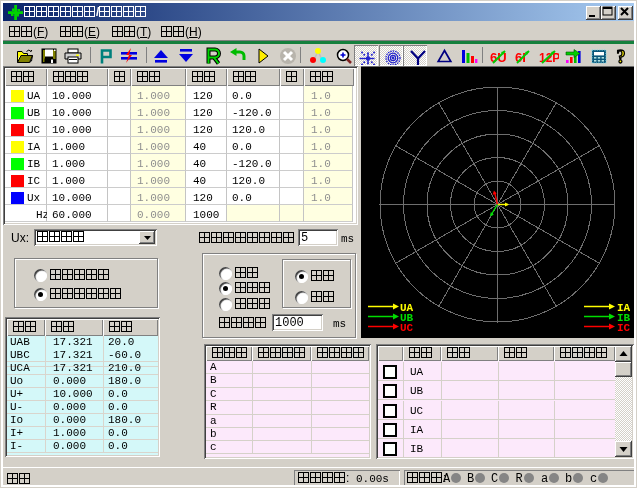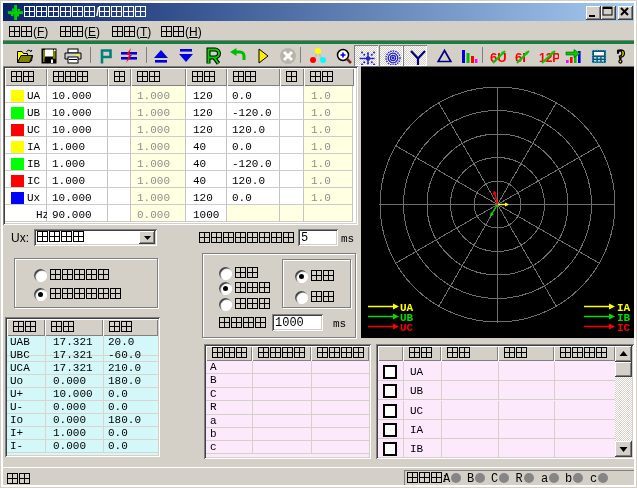--- a/index.html
+++ b/index.html
@@ -311,21 +311,21 @@
         <div class="abs mono" style="left: 126px; top: 0px; width: 55px; height: 100%; background: rgb(255, 255, 225); border-right: 1px solid rgb(196, 196, 196); border-bottom: 1px solid rgb(204, 204, 204); overflow: hidden; white-space: nowrap; padding-left: 6px; padding-top: 4px;"><span style="color: rgb(143, 143, 143);">1.000</span></div>
         <div class="abs mono" style="left: 181px; top: 0px; width: 41px; height: 100%; background: rgb(255, 255, 255); border-right: 1px solid rgb(196, 196, 196); border-bottom: 1px solid rgb(204, 204, 204); overflow: hidden; white-space: nowrap; padding-left: 7px; padding-top: 4px;">120</div>
         <div class="abs mono" style="left: 222px; top: 0px; width: 53px; height: 100%; background: rgb(255, 255, 255); border-right: 1px solid rgb(196, 196, 196); border-bottom: 1px solid rgb(204, 204, 204); overflow: hidden; white-space: nowrap; padding-left: 5px; padding-top: 4px;">0.0</div>
         <div class="abs mono" style="left: 275px; top: 0px; width: 24px; height: 100%; background: rgb(255, 255, 255); border-right: 1px solid rgb(196, 196, 196); border-bottom: 1px solid rgb(204, 204, 204); overflow: hidden; white-space: nowrap; padding-left: 5px; padding-top: 4px;"></div>
         <div class="abs mono" style="left: 299px; top: 0px; width: 49px; height: 100%; background: rgb(255, 255, 225); border-right: 1px solid rgb(196, 196, 196); border-bottom: 1px solid rgb(204, 204, 204); overflow: hidden; white-space: nowrap; padding-left: 7px; padding-top: 4px;"><span style="color: rgb(143, 143, 143);">1.0</span></div>
       </div>
       <div class="row" style="left: 0px; top: 119px; width: 351px; height: 17px;">
         <div class="abs mono" style="left: 0px; top: 0px; width: 42px; height: 100%; background: rgb(255, 255, 255); border-right: 1px solid rgb(196, 196, 196); border-bottom: 1px solid rgb(204, 204, 204); overflow: visible; white-space: nowrap; padding-left: 5px; padding-top: 4px;">
           <span class="abs" style="left: 31px; top: 4px;">Hz</span>
         </div>
-        <div class="abs mono" style="left: 42px; top: 0px; width: 61px; height: 100%; background: rgb(255, 255, 255); border-right: 1px solid rgb(196, 196, 196); border-bottom: 1px solid rgb(204, 204, 204); overflow: hidden; white-space: nowrap; padding-left: 5px; padding-top: 4px;">90.000</div>
+        <div class="abs mono" style="left: 42px; top: 0px; width: 61px; height: 100%; background: rgb(255, 255, 255); border-right: 1px solid rgb(196, 196, 196); border-bottom: 1px solid rgb(204, 204, 204); overflow: hidden; white-space: nowrap; padding-left: 5px; padding-top: 4px;">60.000</div>
         <div class="abs mono" style="left: 103px; top: 0px; width: 23px; height: 100%; background: rgb(255, 255, 255); border-right: 1px solid rgb(196, 196, 196); border-bottom: 1px solid rgb(204, 204, 204); overflow: hidden; white-space: nowrap; padding-left: 5px; padding-top: 4px;"></div>
         <div class="abs mono" style="left: 126px; top: 0px; width: 55px; height: 100%; background: rgb(255, 255, 225); border-right: 1px solid rgb(196, 196, 196); border-bottom: 1px solid rgb(204, 204, 204); overflow: hidden; white-space: nowrap; padding-left: 6px; padding-top: 4px;"><span style="color: rgb(143, 143, 143);">0.000</span></div>
         <div class="abs mono" style="left: 181px; top: 0px; width: 41px; height: 100%; background: rgb(255, 255, 255); border-right: 1px solid rgb(196, 196, 196); border-bottom: 1px solid rgb(204, 204, 204); overflow: hidden; white-space: nowrap; padding-left: 7px; padding-top: 4px;">1000</div>
         <div class="abs mono" style="left: 222px; top: 0px; width: 53px; height: 100%; background: rgb(255, 255, 225); border-right: 1px solid rgb(196, 196, 196); border-bottom: 1px solid rgb(204, 204, 204); overflow: hidden; white-space: nowrap; padding-left: 5px; padding-top: 4px;"></div>
         <div class="abs mono" style="left: 275px; top: 0px; width: 24px; height: 100%; background: rgb(255, 255, 225); border-right: 1px solid rgb(196, 196, 196); border-bottom: 1px solid rgb(204, 204, 204); overflow: hidden; white-space: nowrap; padding-left: 5px; padding-top: 4px;"></div>
         <div class="abs mono" style="left: 299px; top: 0px; width: 49px; height: 100%; background: rgb(255, 255, 225); border-right: 1px solid rgb(196, 196, 196); border-bottom: 1px solid rgb(204, 204, 204); overflow: hidden; white-space: nowrap; padding-left: 7px; padding-top: 4px;"><span style="color: rgb(143, 143, 143);"></span></div>
       </div>
     </div>
 </div>
 
@@ -364,21 +364,21 @@
 <div class="abs field" style="left:272px;top:314px;width:51px;height:17px">
     <span class="abs" style="left:3px;top:2px">1000</span>
   </div>
 <div class="abs mono" style="left:333px;top:318px">ms</div>
 
 <div class="abs sunk" style="left:5px;top:317px;width:155px;height:140px;background:#d4f8f9">
   <div class="hcell" style="left:2px;top:2px;width:38px;height:17px;line-height:17px"><b class="g"></b><b class="g"></b></div>
   <div class="hcell" style="left:40px;top:2px;width:58px;height:17px;line-height:17px"><b class="g"></b><b class="g"></b></div>
   <div class="hcell" style="left:98px;top:2px;width:55px;height:17px;line-height:17px"><b class="g"></b><b class="g"></b></div>
   <div id="t2body" class="abs mono" style="left:2px;top:19px;width:151px;height:119px;overflow:hidden">
-      <div class="row" style="left: 0px; top: 0px; width: 151px; height: 20px; border-bottom: 1px solid rgb(217, 213, 205);">
+      <div class="row" style="left: 0px; top: 0px; width: 151px; height: 31px; border-bottom: 1px solid rgb(217, 213, 205);">
         <span class="abs" style="left:3px">UAB</span>
         <span class="abs" style="left:46px">17.321</span>
         <span class="abs" style="left:101px">20.0</span>
         <i class="abs" style="left:38px;top:0;width:1px;height:13px;background:#d9d5cd"></i>
         <i class="abs" style="left:96px;top:0;width:1px;height:13px;background:#d9d5cd"></i>
       </div>
       <div class="row" style="left: 0px; top: 13px; width: 151px; height: 13px; border-bottom: 1px solid rgb(217, 213, 205);">
         <span class="abs" style="left:3px">UBC</span>
         <span class="abs" style="left:46px">17.321</span>
         <span class="abs" style="left:101px">-60.0</span>
@@ -586,20 +586,23 @@
         <text x="256" y="254" fill="#00dd00">IB</text>
     <line x1="223" y1="259.5" x2="250" y2="259.5" stroke="#ff0000" stroke-width="1.5"></line>
         <path d="M254 259.5 l-6-3 v6z" fill="#ff0000"></path>
         <text x="256" y="264" fill="#ff0000">IC</text>
   </g>
 </svg>
 </div>
 
 <div class="abs" id="statusbar" style="left:3px;top:467px;width:631px;height:19px;border-top:1px solid #fff">
   <div class="abs" style="left:4px;top:4px"><b class="g"></b><b class="g"></b></div>
+  <div class="abs" style="left:291px;top:2px;width:106px;height:16px;box-shadow:inset 1px 1px 0 #808080,inset -1px -1px 0 #fff">
+    <span class="abs" style="left:4px;top:1px"><b class="g"></b><b class="g"></b><b class="g"></b><b class="g"></b>:<span class="mono"> 0.00s</span></span>
+  </div>
   <div class="abs" style="left:401px;top:2px;width:233px;height:16px;box-shadow:inset 1px 1px 0 #808080,inset -1px -1px 0 #fff" id="swq">
       <span class="abs" style="left:3px;top:1px"><b class="g"></b><b class="g"></b><b class="g"></b>:</span>
       <span class="abs mono" style="left:39px;top:2px;font-size:12px">A</span>
       <i class="abs" style="left:47px;top:3px;width:10px;height:10px;border-radius:50%;background:#858585"></i>
       <span class="abs mono" style="left:63px;top:2px;font-size:12px">B</span>
       <i class="abs" style="left:71px;top:3px;width:10px;height:10px;border-radius:50%;background:#858585"></i>
       <span class="abs mono" style="left:87px;top:2px;font-size:12px">C</span>
       <i class="abs" style="left:95px;top:3px;width:10px;height:10px;border-radius:50%;background:#858585"></i>
       <span class="abs mono" style="left:111.5px;top:2px;font-size:12px">R</span>
       <i class="abs" style="left:119.5px;top:3px;width:10px;height:10px;border-radius:50%;background:#858585"></i>

